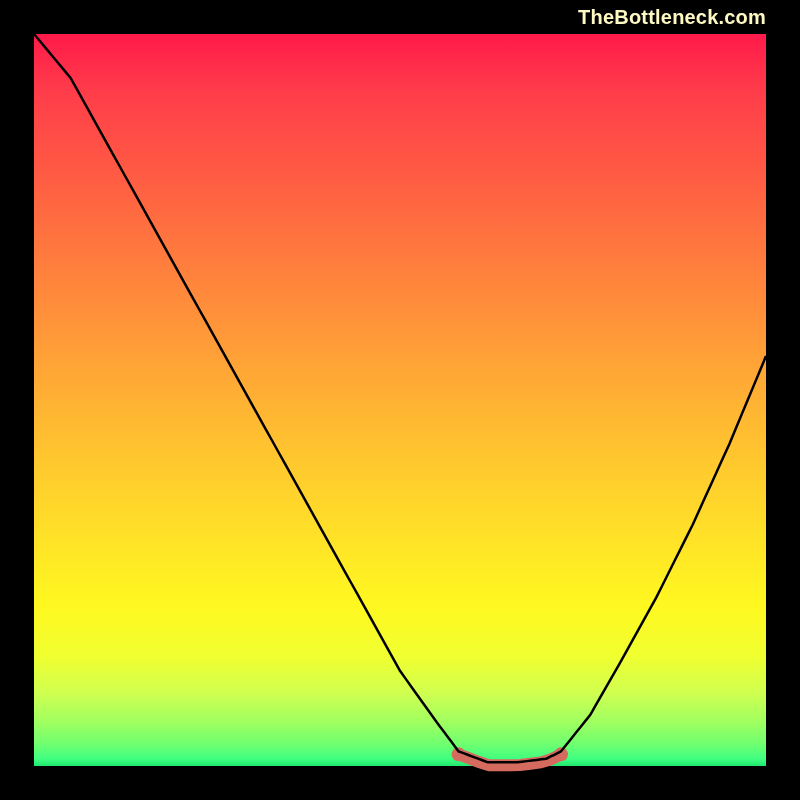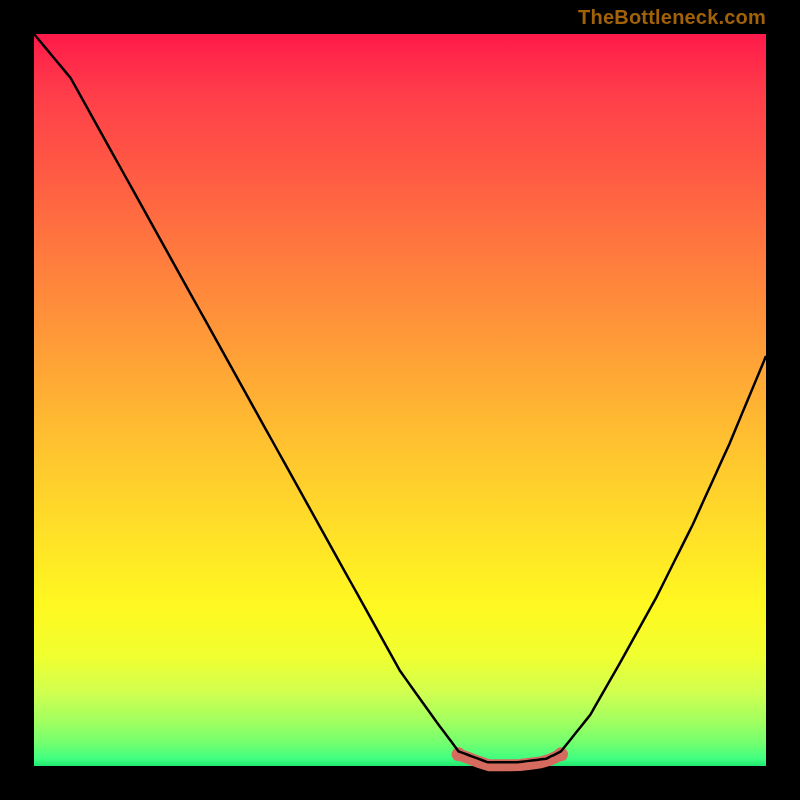--- a/index.html
+++ b/index.html
@@ -41,21 +41,21 @@
       #40ff80 99%,
       #20e870 100%);
   }
   .attribution {
     position: absolute;
     top: 6px;
     right: 34px;
     font-family: Arial, sans-serif;
     font-size: 20px;
     font-weight: bold;
-    color: #a16207;
+    color: #fef9c3;
     letter-spacing: 0.2px;
   }
   svg.curve-layer {
     position: absolute;
     left: 34px;
     top: 34px;
     width: 732px;
     height: 732px;
     overflow: visible;
   }

